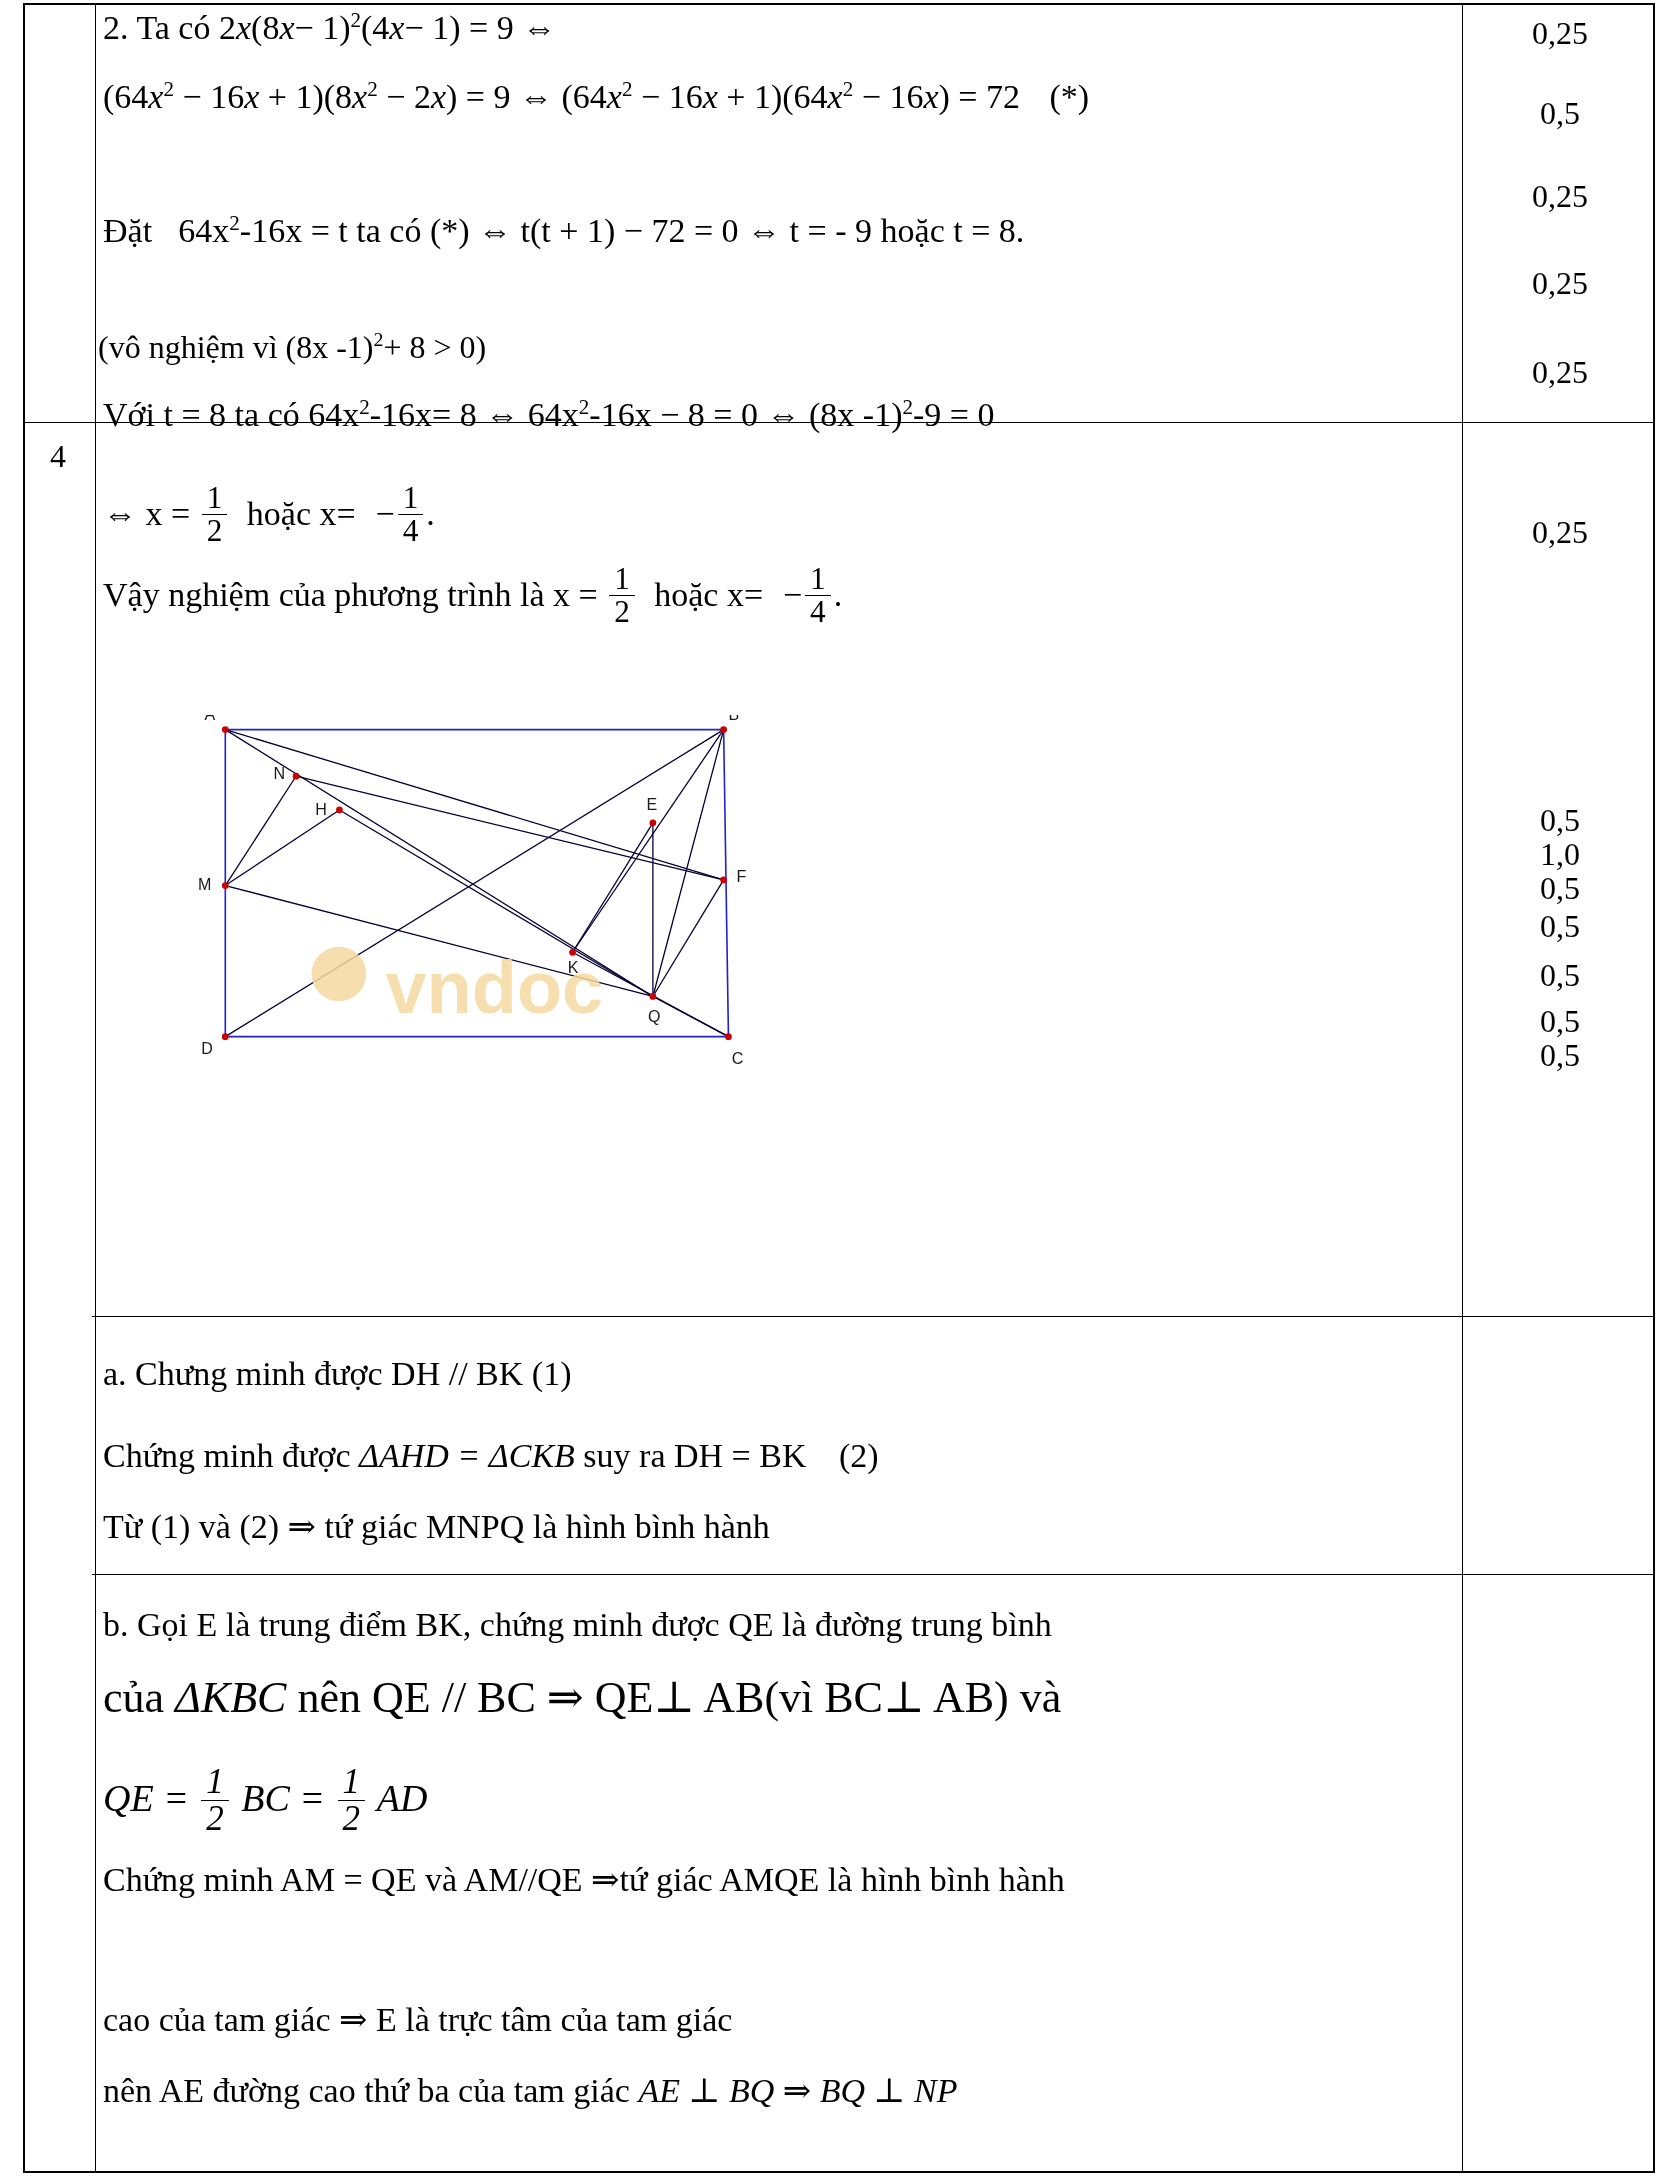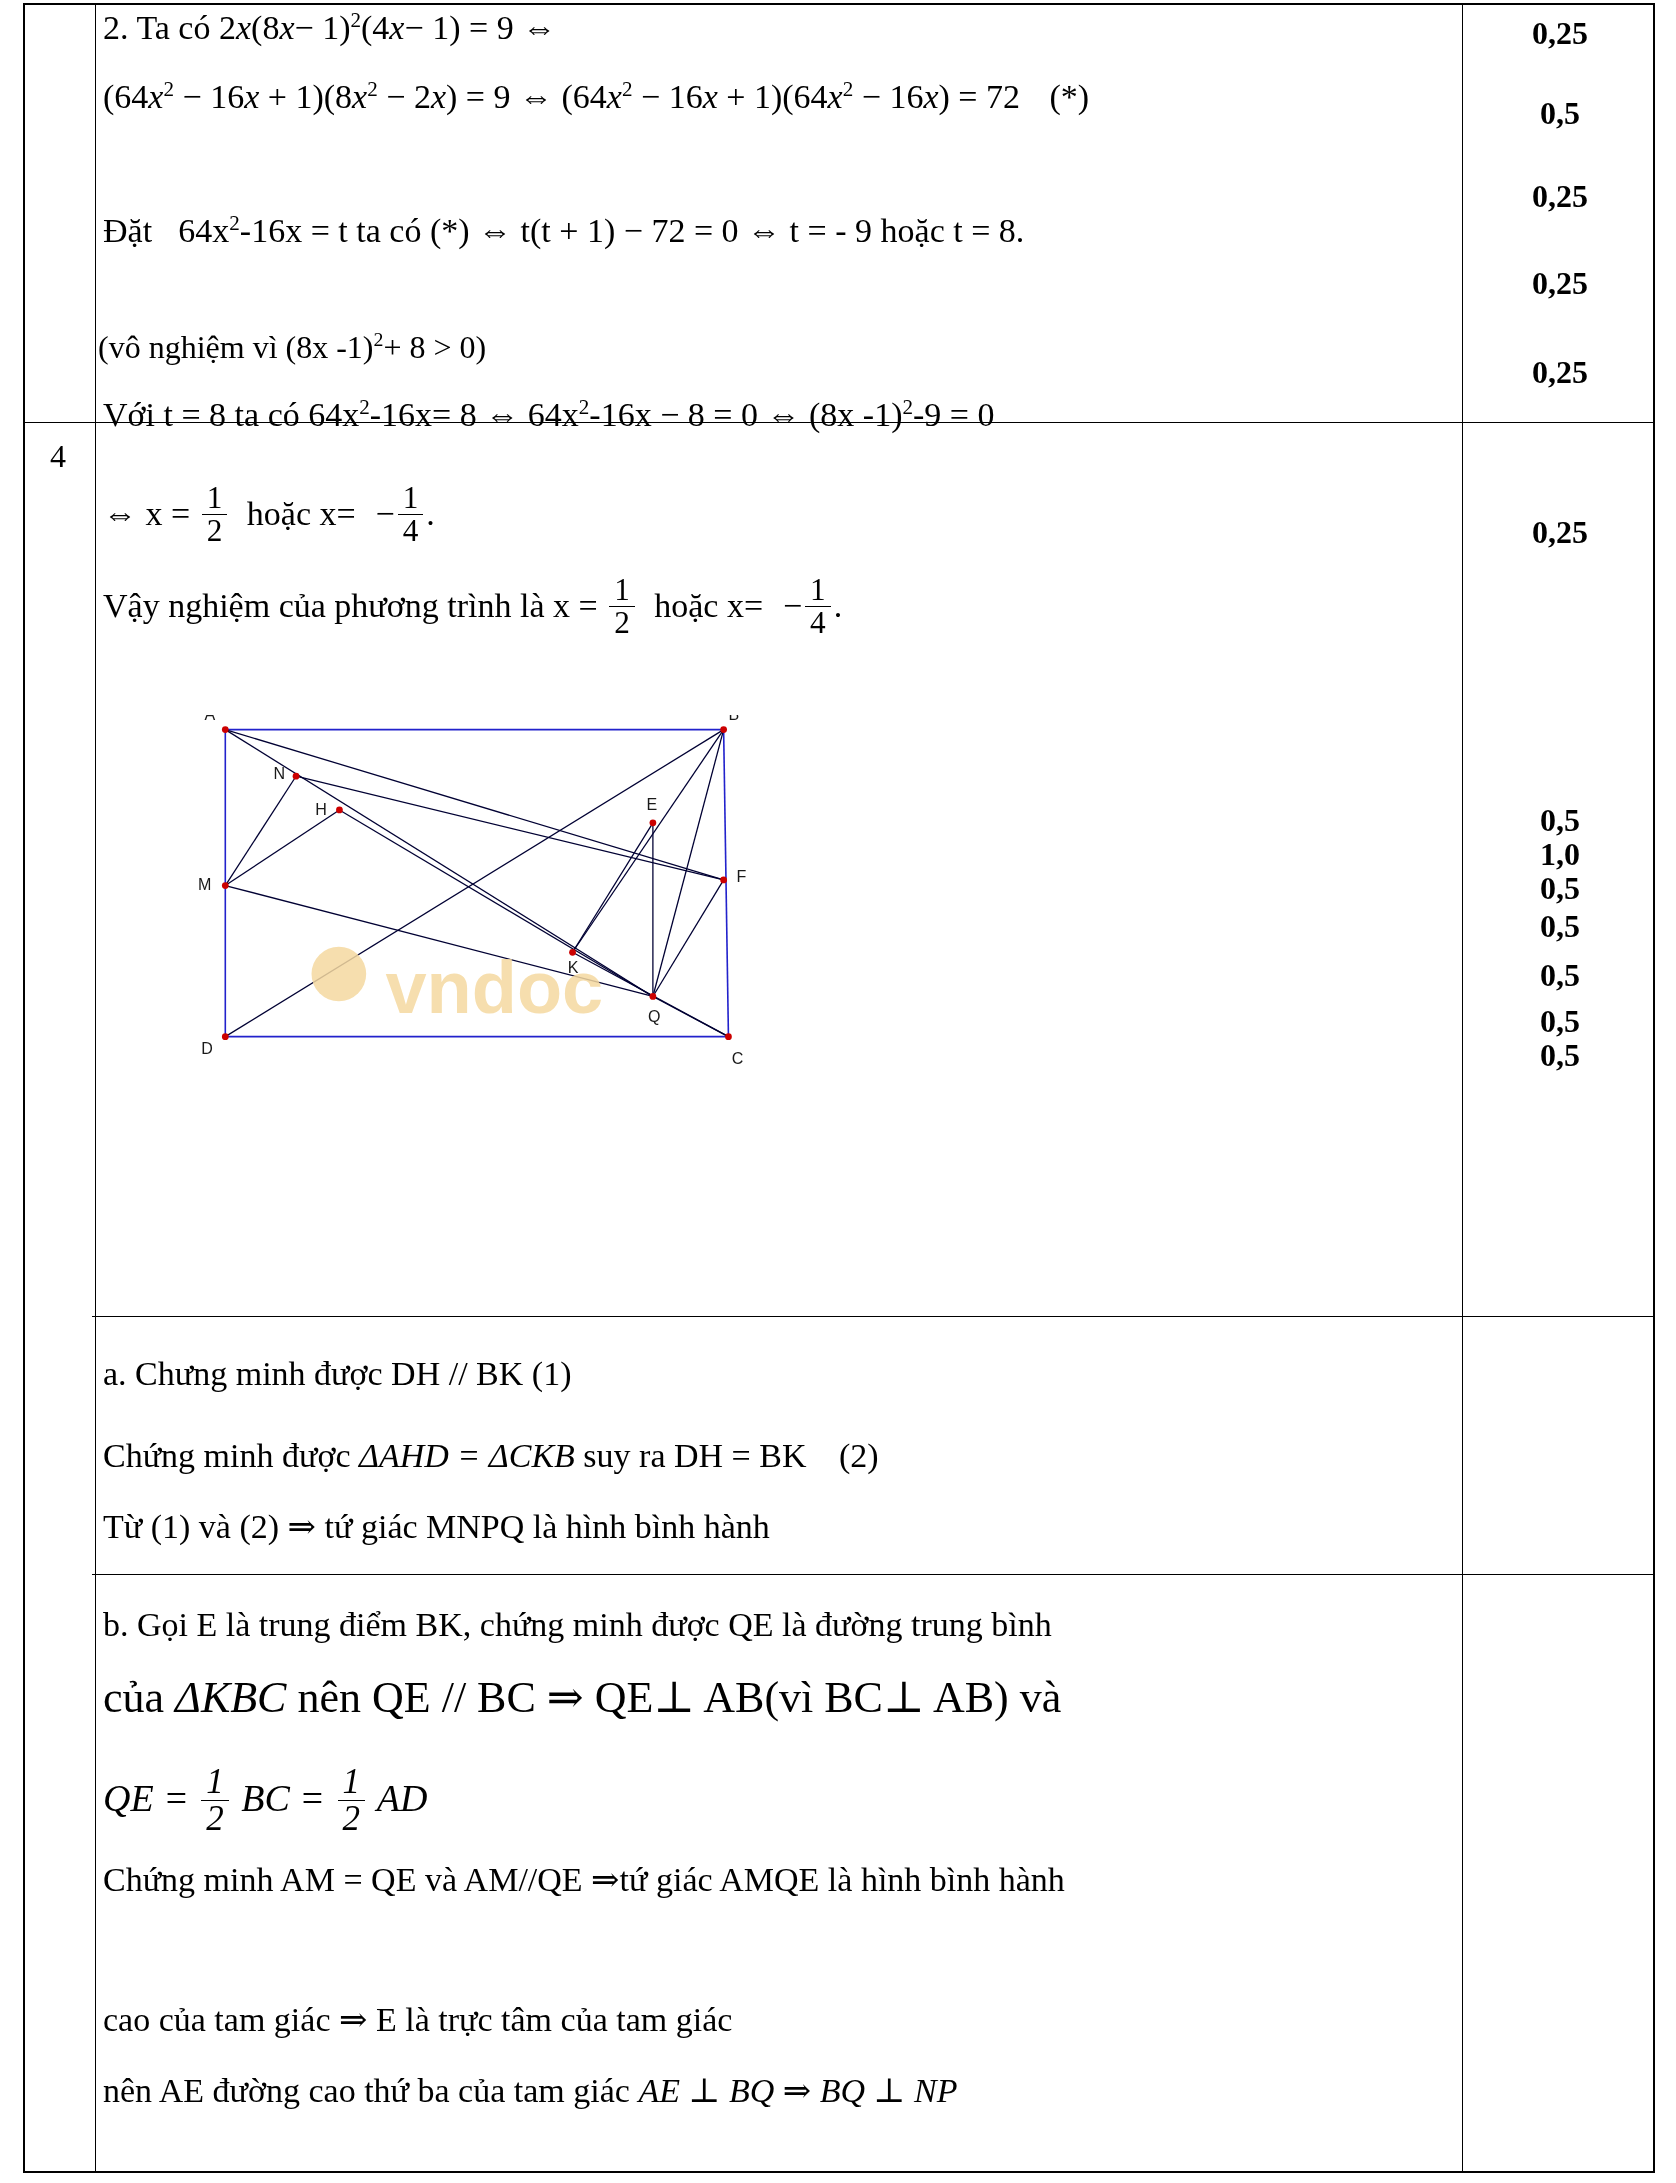--- a/index.html
+++ b/index.html
@@ -75,21 +75,21 @@
   }
   .frac .num { display: block; padding: 0 4.8px; }
   .frac .den { display: block; padding: 0 4.8px; border-top: 1.6px solid #000; }
 
   
   .score {
     position: absolute;
     width: 190px;
     text-align: center;
     font-size: 32px;
-    font-weight: bold;
+    font-weight: normal;
     font-family: "Liberation Serif", "DejaVu Serif", serif;
   }
 
   
   .qno {
     position: absolute;
     width: 71px;
     text-align: center;
     font-size: 32px;
   }
@@ -168,21 +168,21 @@
       <span class="num">1</span>
       <span class="den">2</span>
     </span>
     <span style="padding-left:8px;">hoặc x=</span>
     <span style="padding-left:11.3px;">−</span><span class="frac">
       <span class="num">1</span>
       <span class="den">4</span>
     </span><span>.</span>
   </div>
 
-  <div class="txt" style="left:103px; top:563px; font-size:34px;margin-top:11px;">
+  <div class="txt" style="left:103px; top:563px; font-size:34px;">
     <span>Vậy nghiệm của phương trình là x =</span>
     <span class="frac">
       <span class="num">1</span>
       <span class="den">2</span>
     </span>
     <span style="padding-left:8px;">hoặc x=</span>
     <span style="padding-left:11.3px;">−</span><span class="frac">
       <span class="num">1</span>
       <span class="den">4</span>
     </span><span>.</span>

